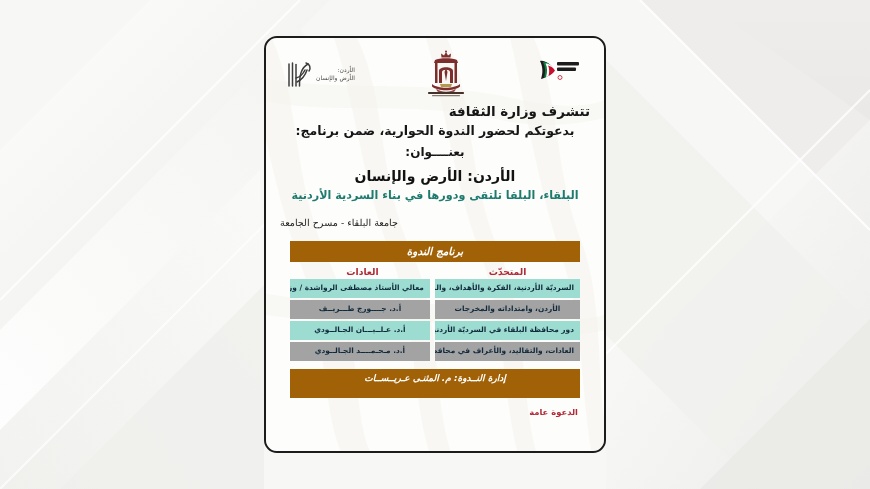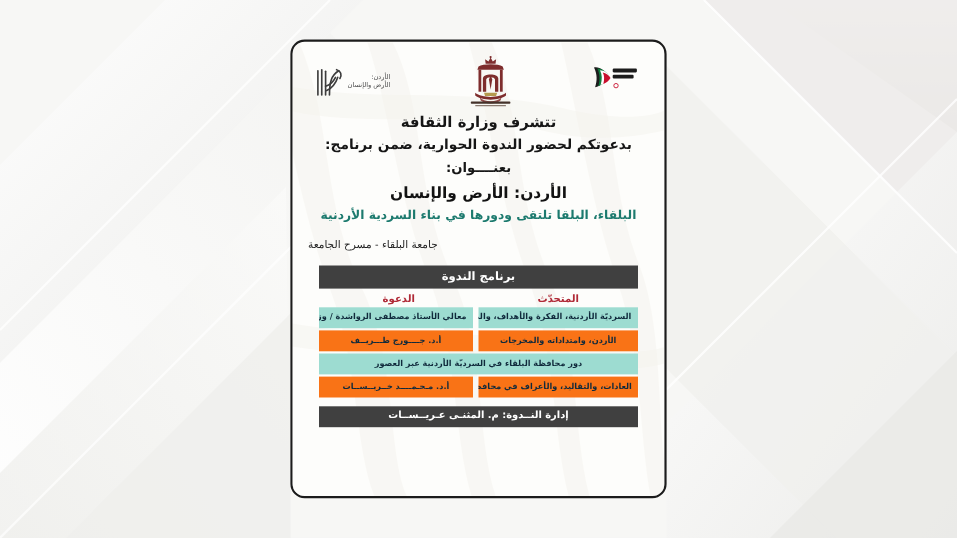--- a/index.html
+++ b/index.html
@@ -80,20 +80,21 @@
   .head-block {
     text-align: center;
     margin-top: 4px;
   }
   .h-line1 {
     font-size: 13.5px;
     font-weight: bold;
     color: #161616;
     letter-spacing: -.2px;
     line-height: 1.5;
+    text-align: right;
   }
   .h-line2 {
     font-size: 12.5px;
     font-weight: bold;
     color: #161616;
     line-height: 1.55;
   }
   .h-line3 {
     font-size: 10.5px;
     font-weight: bold;
@@ -131,34 +132,35 @@
   .venue-line {
     font-family: "DejaVu Serif", "Liberation Serif", serif;
     font-size: 9.6px;
     color: #1d1d1d;
     line-height: 1.85;
     letter-spacing: .1px;
   }
 
   
   .green-bar {
-    background: #404040;
+    background: #a16207;
     color: #ffffff;
     text-align: center;
     font-size: 10.5px;
     font-weight: bold;
     padding: 4px 0 5px 0;
     letter-spacing: .3px;
     margin: 9px 10px 0 10px;
+    font-style: italic;
   }
   .green-bar.bottom {
     margin-top: 8px;
     font-size: 9px;
     letter-spacing: .9px;
-    padding: 4px 0 5px 0;
+    padding: 4px 0 15px 0;
   }
 
   
   .prog-head {
     display: flex;
     margin: 4px 10px 2px 10px;
   }
   .prog-head > div {
     flex: 1;
     text-align: center;
@@ -184,21 +186,21 @@
     color: #102a3c;
     text-align: center;
     letter-spacing: .9px;
     line-height: 1.35;
     white-space: nowrap;
     overflow: hidden;
   }
   .cell.topic   { flex: 1.02; }
   .cell.speaker { flex: 0.98; }
   .row-teal .cell { background: #9ddcd1; }
-  .row-blue .cell { background: #f97316; }
+  .row-blue .cell { background: #a3a3a3; }
 
   
   .footer-note {
     margin: 9px 12px 0 12px;
     font-size: 8.4px;
     font-weight: bold;
     color: #b02a37;
     text-align: right;
     letter-spacing: .3px;
   }
@@ -336,38 +338,40 @@
     </div>
 
     <div class="venue-block">
       <div class="venue-line">جامعة البلقاء - مسرح الجامعة</div>
     </div>
 
     <div class="green-bar">برنامج الندوة</div>
 
     <div class="prog-head">
       <div>المتحدّث</div>
-      <div>الدعوة</div>
+      <div>العادات</div>
     </div>
 
     <div class="prog-table" id="prog-table">
         <div class="prog-row row-teal">
           <div class="cell topic">السرديّة الأردنية، الفكرة والأهداف، والمخرجات</div>
           <div class="cell speaker">معالي الأستاذ مصطفى الرواشدة / وزير الثقافة</div>
         </div>
         <div class="prog-row row-blue">
           <div class="cell topic">الأردن، وامتداداته والمخرجات</div>
           <div class="cell speaker">أ.د. جــــورج طـــريــف</div>
         </div>
         <div class="prog-row row-teal">
           <div class="cell topic">دور محافظة البلقاء في السرديّة الأردنية عبر العصور</div>
+          <div class="cell speaker">أ.د. عـلــيـــان الجـالــودي</div>
         </div>
         <div class="prog-row row-blue">
           <div class="cell topic">العادات، والتقاليد، والأعراف في محافظة البلقاء</div>
-          <div class="cell speaker">أ.د. مـحـمــــد خــريــســات</div>
+          <div class="cell speaker">أ.د. مـحـمــــد الجـالــودي</div>
         </div>
       </div>
 
     <div class="green-bar bottom">إدارة النــدوة: م. المثنـى عـريــســات</div>
 
+    <div class="footer-note">الدعوة عامة</div>
 
   </div>
 </div>
 
 </body></html>

